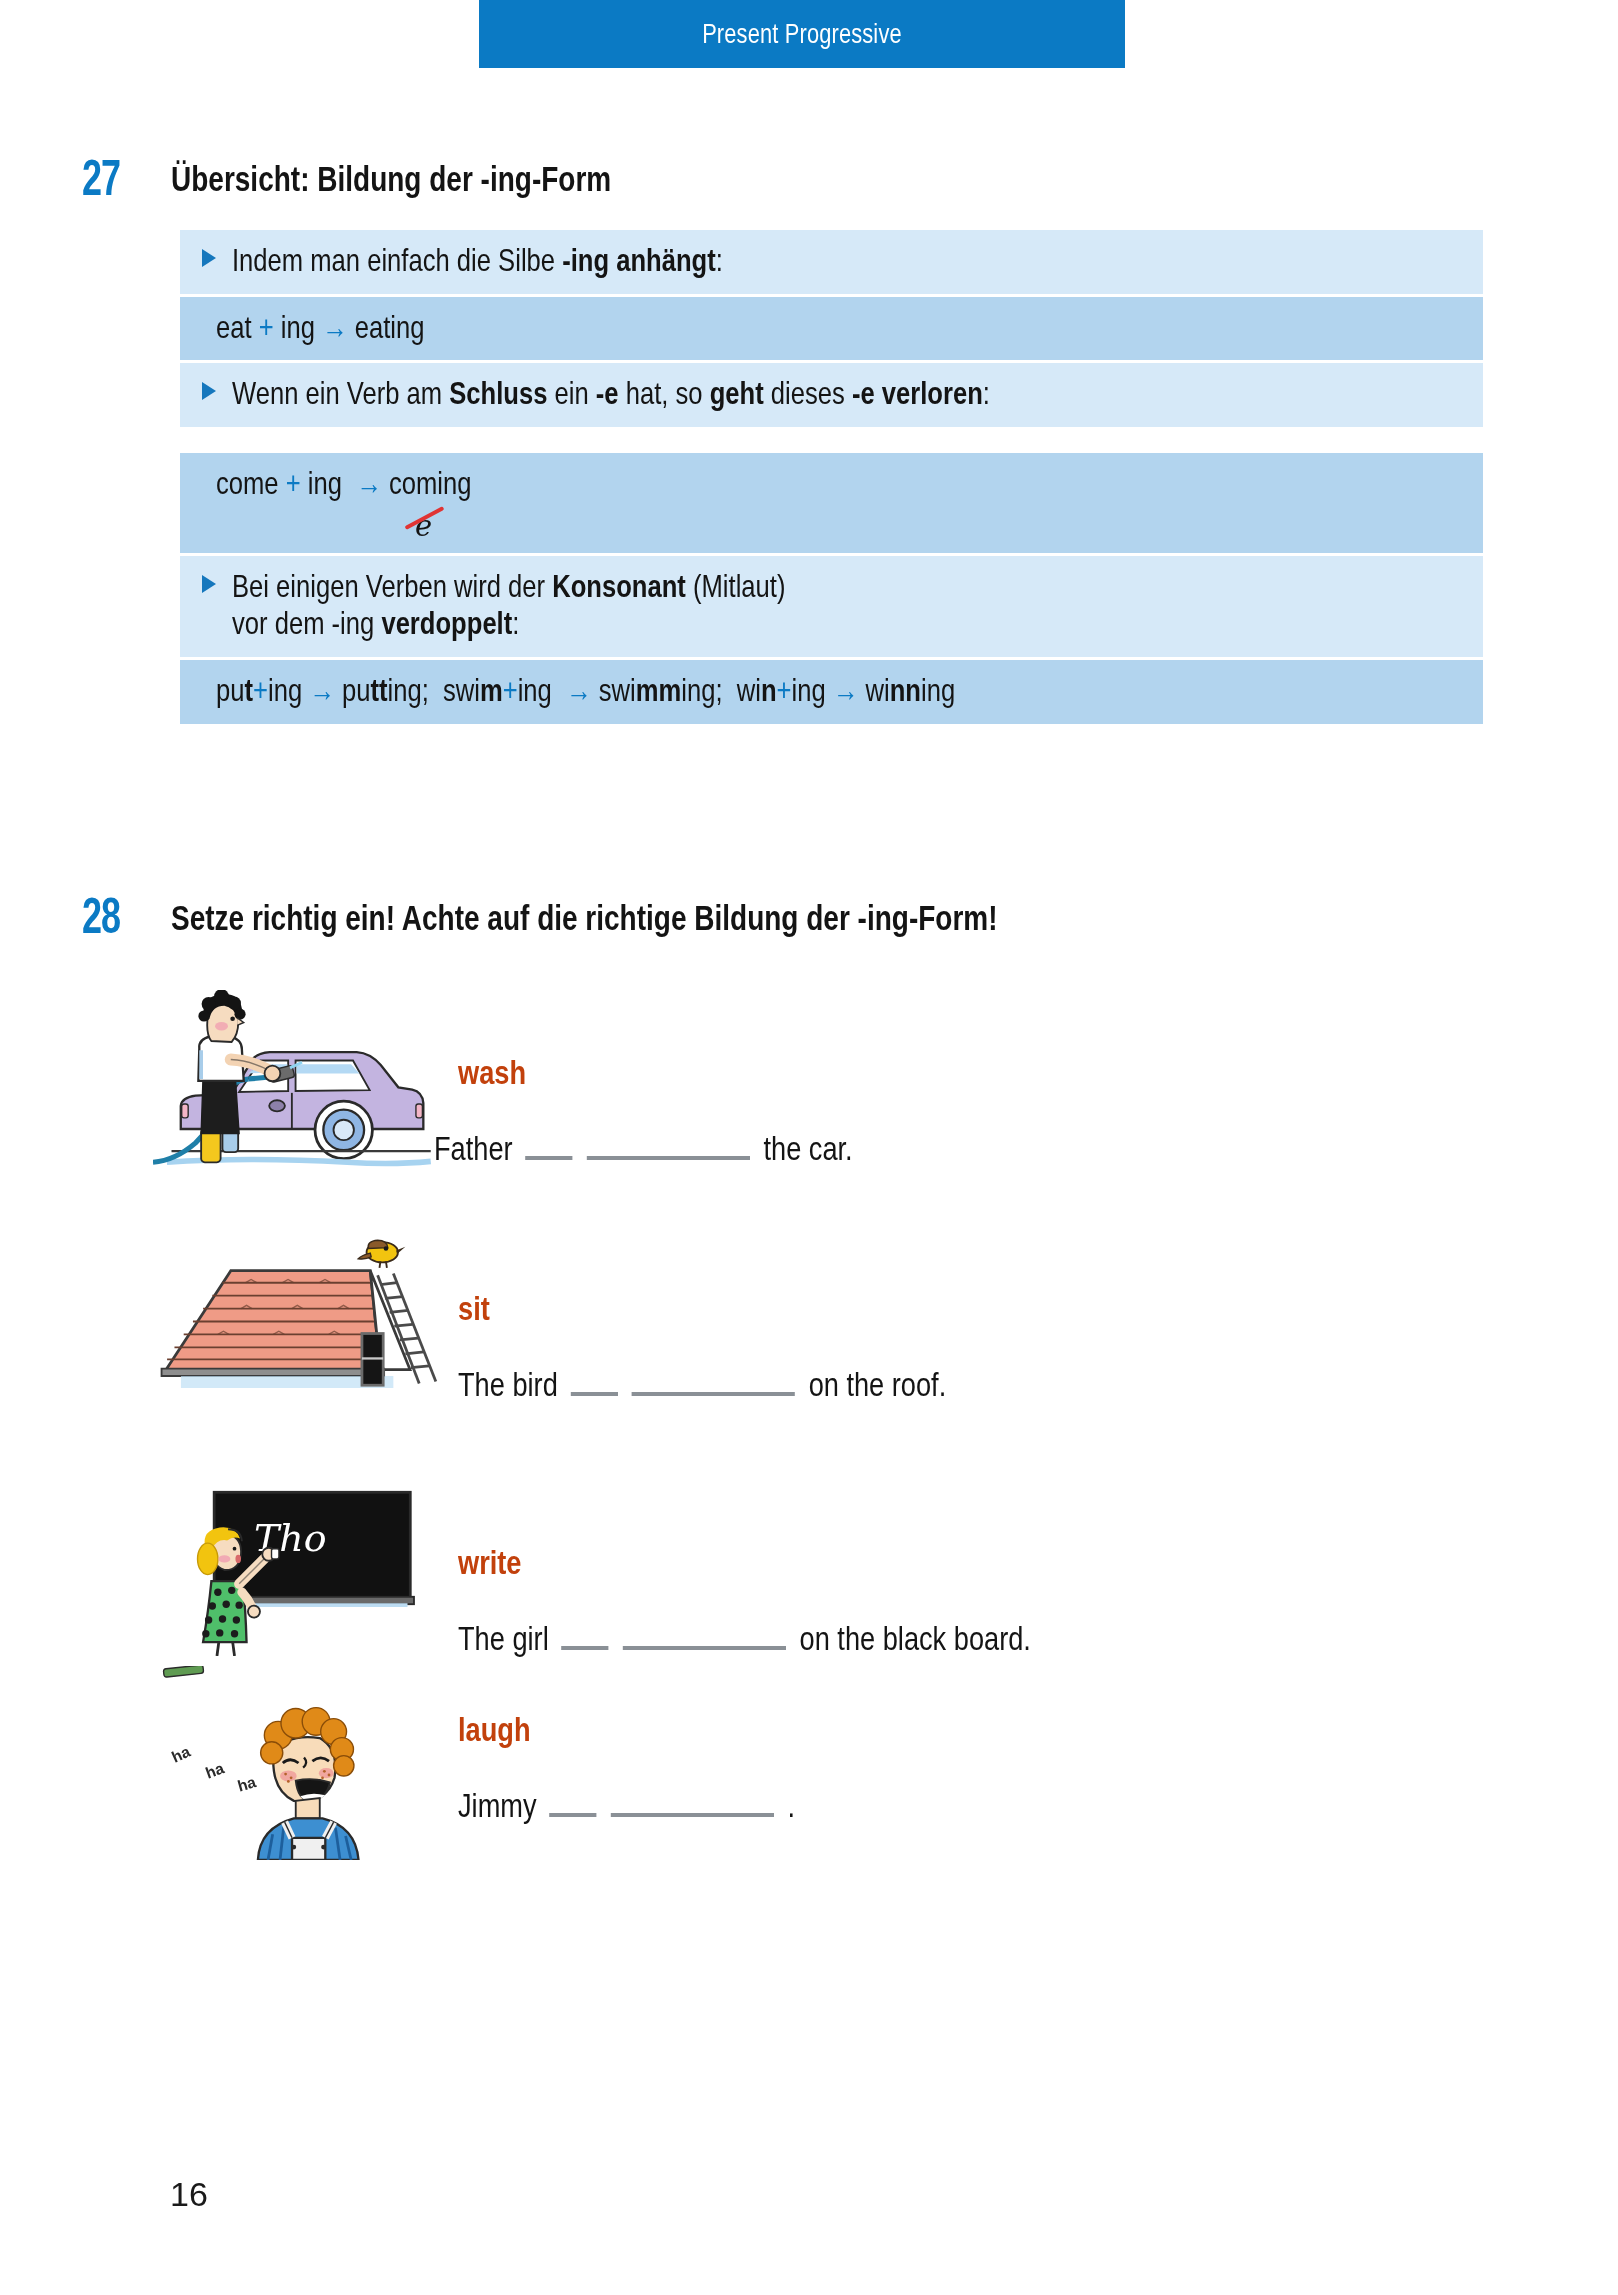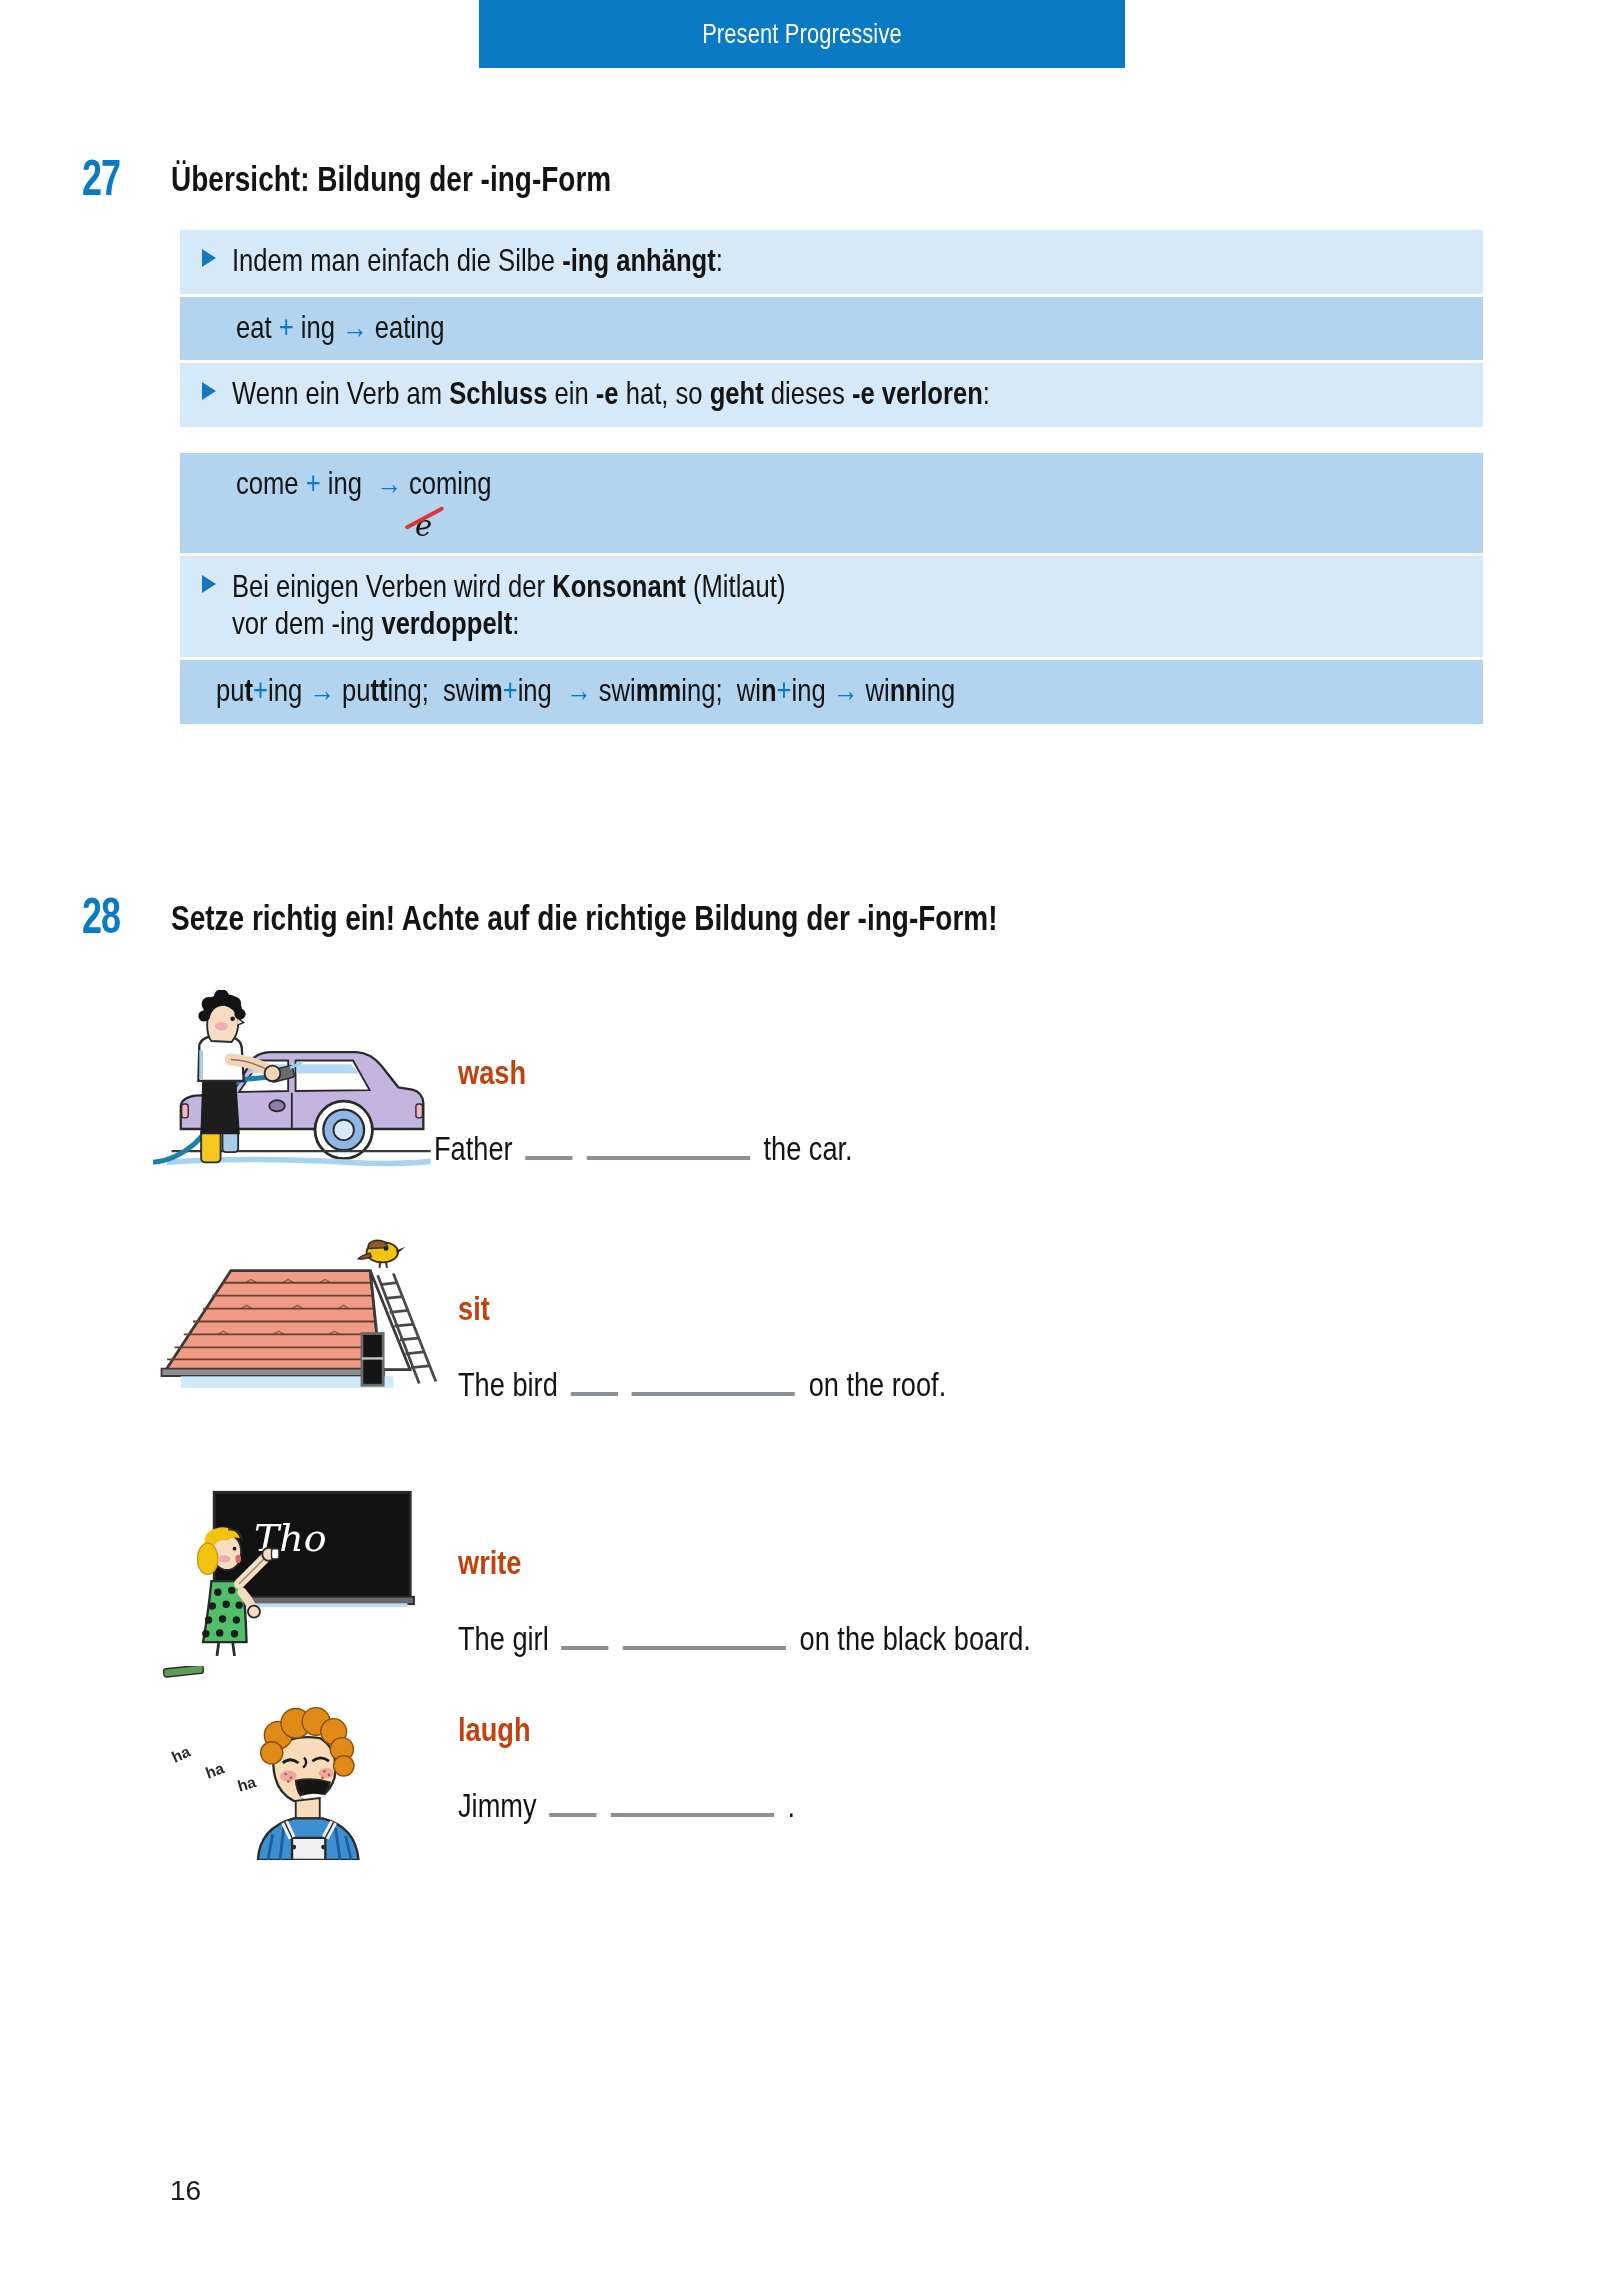--- a/index.html
+++ b/index.html
@@ -40,21 +40,21 @@
   .rulebox{position:absolute;left:180px;top:230px;width:1303px;}
   .row{width:100%;box-sizing:border-box;position:relative;}
   .row.light{background:#d6e9f8;}
   .row.mid{background:#b2d4ee;}
   .row + .row{margin-top:2.8px;}
   .row .txt{
     font-size:32px;line-height:1.18;color:#141414;
     display:block;padding:12px 0 14px 0;
   }
   .row.light .txt{padding-left:52px;}
-  .row.mid .txt{padding-left:56px;}
+  .row.mid .txt{padding-left:36px;}
   .bullet{
     position:absolute;left:22px;top:19.4px;width:0;height:0;
     border-left:14px solid #1577bd;
     border-top:9.3px solid transparent;border-bottom:9.3px solid transparent;
   }
   .sym{color:#0b7ac4;font-weight:normal;}
   b.bk{font-weight:bold;color:#141414;}
   
   .strucke{
     position:relative;display:inline-block;margin-left:199px;margin-top:2.8px;
@@ -72,21 +72,21 @@
     position:absolute;font-size:34px;color:#141414;line-height:1;white-space:nowrap;
   }
   .blank{
     display:inline-block;border-bottom:4.2px solid #8a9096;
     vertical-align:baseline;height:.78em;
   }
   .blank.short{width:59px;margin:0 8.3px 0 6.5px;}
   .blank.long{width:204px;margin:0 7.4px 0 0;}
   
   .pageno{
-    position:absolute;left:170px;top:2175px;font-size:28px;color:#1a1a1a;
+    position:absolute;left:170px;top:2175px;font-size:34px;color:#1a1a1a;
     font-family:"Liberation Sans",sans-serif;
   }
   
   .ill{position:absolute;}
 </style>
 </head>
 <body>
 
 <div class="banner">
   <span class="banner-title">Present Progressive</span>

